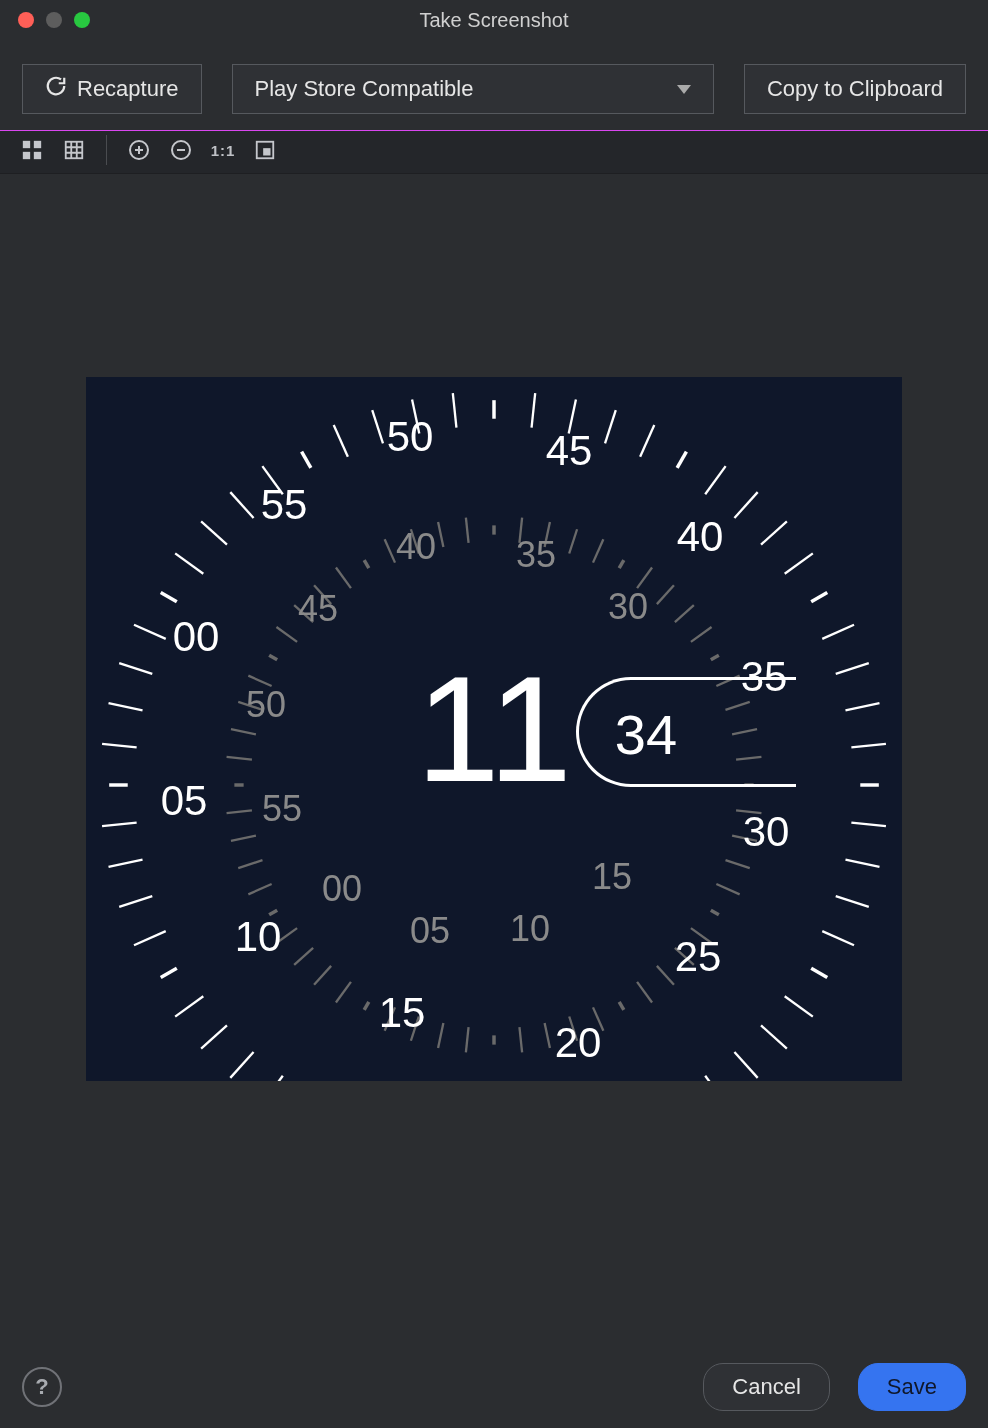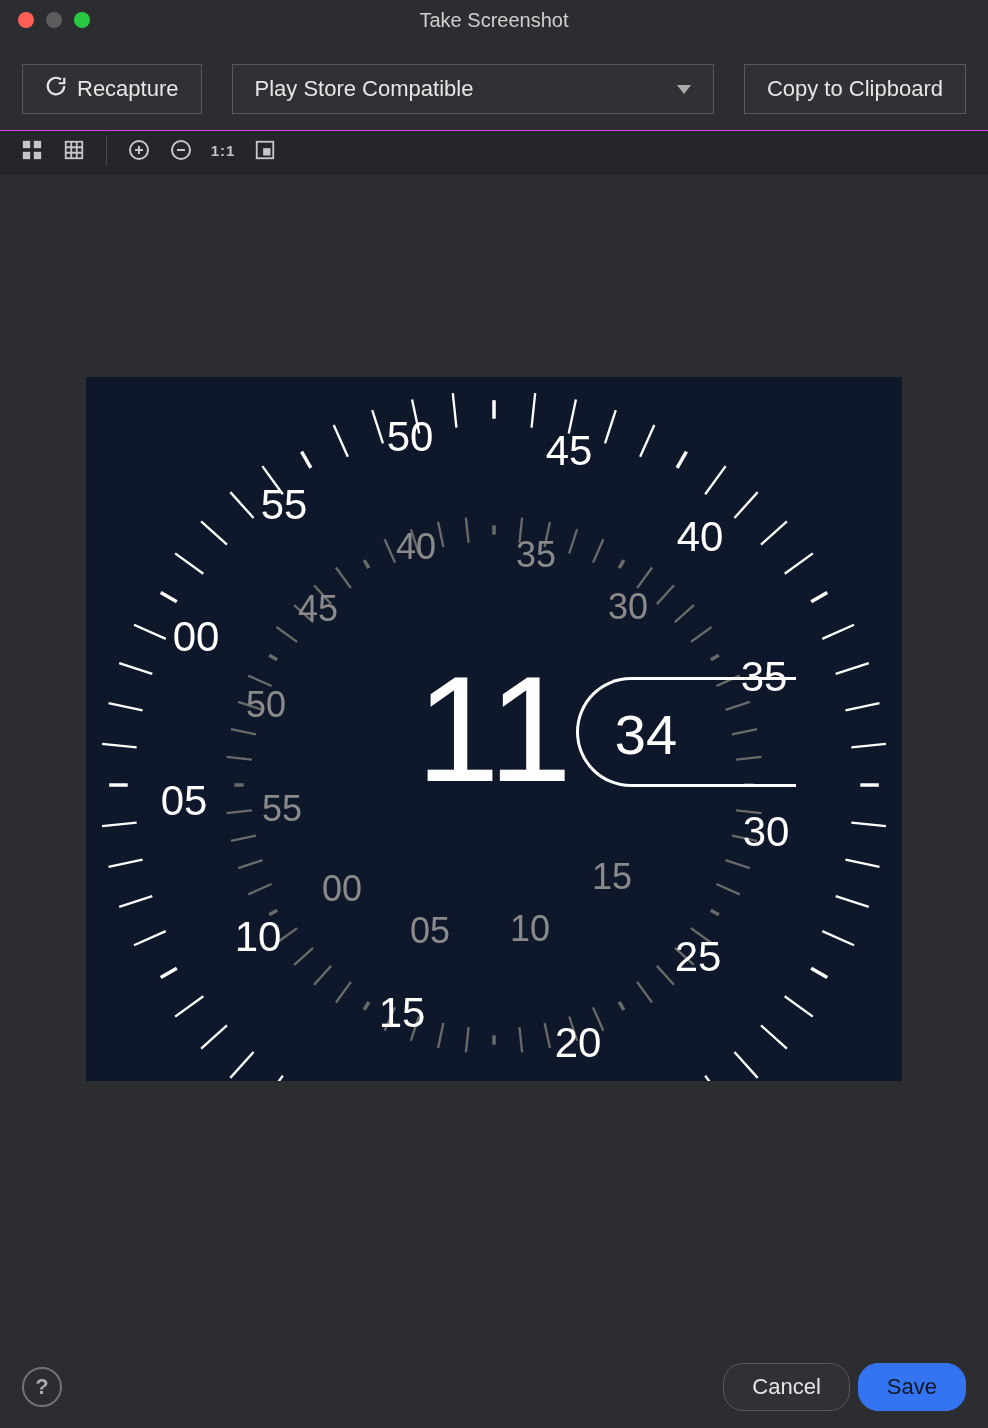--- a/index.html
+++ b/index.html
@@ -24,21 +24,21 @@
   .watchimg{width:816px;height:704px;background:#0f172a;position:relative;overflow:hidden;font-family:Arial,Helvetica,sans-serif;font-weight:500}
   .watchimg svg{position:absolute;inset:0}
   .outerlbl{position:absolute;color:#fff;font-size:42px;font-weight:500;transform:translate(-50%,-50%)}
   .innerlbl{position:absolute;color:#8a8a8a;font-size:36px;font-weight:500;transform:translate(-50%,-50%)}
   .bignum{position:absolute;color:#fff;font-size:150px;font-weight:500;left:50%;top:50%;transform:translate(-50%,-50%)}
   .smallnum{position:absolute;color:#fff;font-size:56px;font-weight:500;transform:translate(-50%,-50%)}
   .selector{position:absolute;border:3px solid #fff;border-right:none;border-radius:60px 0 0 60px;height:110px;box-sizing:border-box}
   .footer{position:absolute;bottom:0;left:0;right:0;height:82px;display:flex;align-items:center;padding:0 22px;background:#2b2d30}
   .help{width:36px;height:36px;border-radius:50%;border:2px solid #707277;display:flex;align-items:center;justify-content:center;color:#a8abb0;font-size:22px;font-weight:600}
   .footer .spacer{flex:1}
-  .fbtn{border-radius:20px;border:1px solid #56595e;font-size:22px;padding:10px 28px;margin-left:8px;cursor:pointer}
+  .fbtn{border-radius:20px;border:1px solid #56595e;font-size:22px;padding:10px 28px;margin-left:28px;cursor:pointer}
   .cancel{background:#2f3135;color:#e6e6e6}
   .save{background:#3574f0;color:#0f172a;border-color:#3574f0}
 </style>
 </head>
 <body>
 
 <div class="titlebar">
   <div class="traffic">
     <div class="dot close"></div>
     <div class="dot min"></div>

